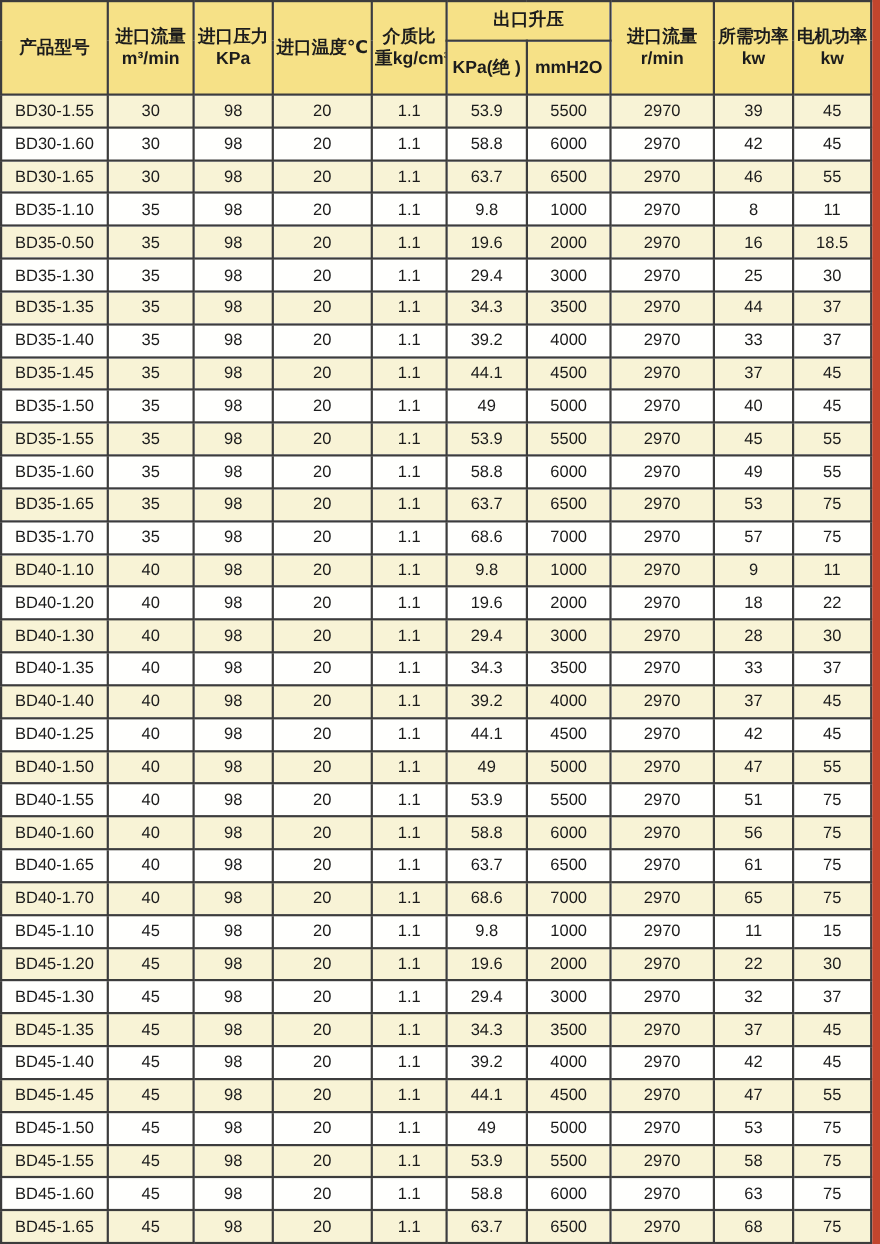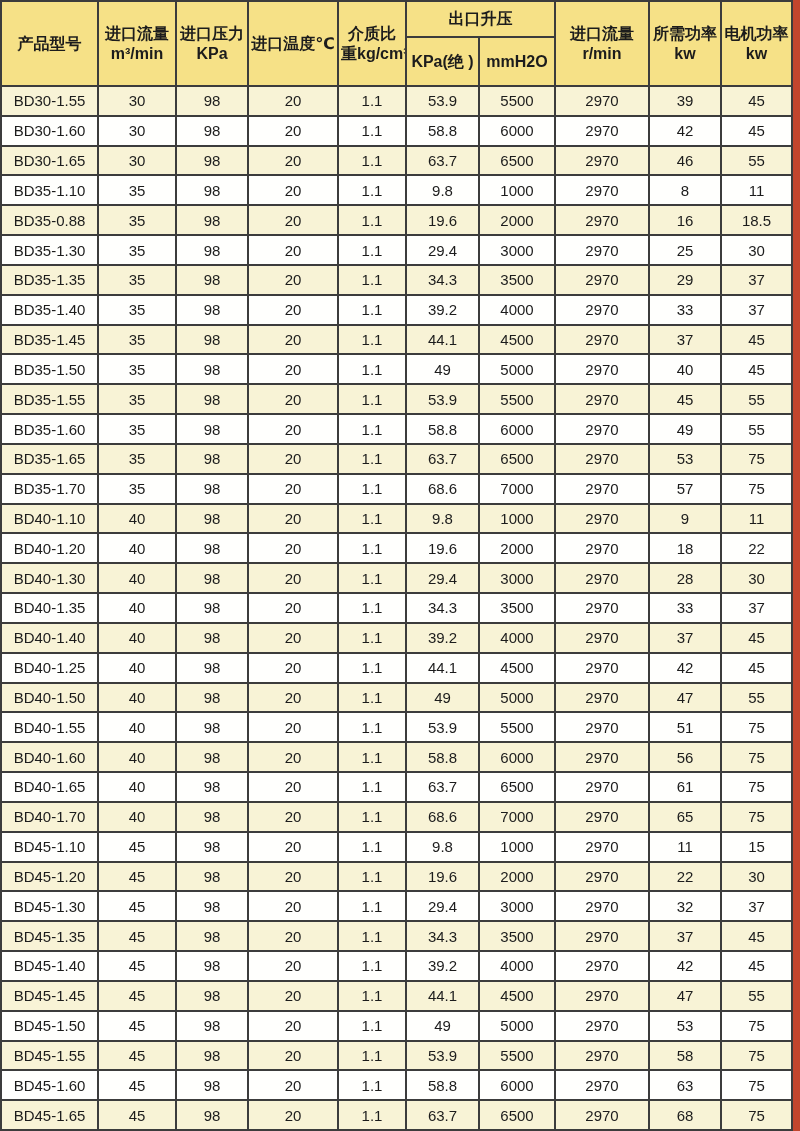--- a/index.html
+++ b/index.html
@@ -155,21 +155,21 @@
           <td>98</td>
           <td>20</td>
           <td>1.1</td>
           <td>9.8</td>
           <td>1000</td>
           <td>2970</td>
           <td>8</td>
           <td>11</td>
         </tr>
         <tr class="cream">
-          <td>BD35-0.88</td>
+          <td>BD35-0.50</td>
           <td>35</td>
           <td>98</td>
           <td>20</td>
           <td>1.1</td>
           <td>19.6</td>
           <td>2000</td>
           <td>2970</td>
           <td>16</td>
           <td>18.5</td>
         </tr>
@@ -187,21 +187,21 @@
         </tr>
         <tr class="cream">
           <td>BD35-1.35</td>
           <td>35</td>
           <td>98</td>
           <td>20</td>
           <td>1.1</td>
           <td>34.3</td>
           <td>3500</td>
           <td>2970</td>
-          <td>29</td>
+          <td>44</td>
           <td>37</td>
         </tr>
         <tr class="white">
           <td>BD35-1.40</td>
           <td>35</td>
           <td>98</td>
           <td>20</td>
           <td>1.1</td>
           <td>39.2</td>
           <td>4000</td>

